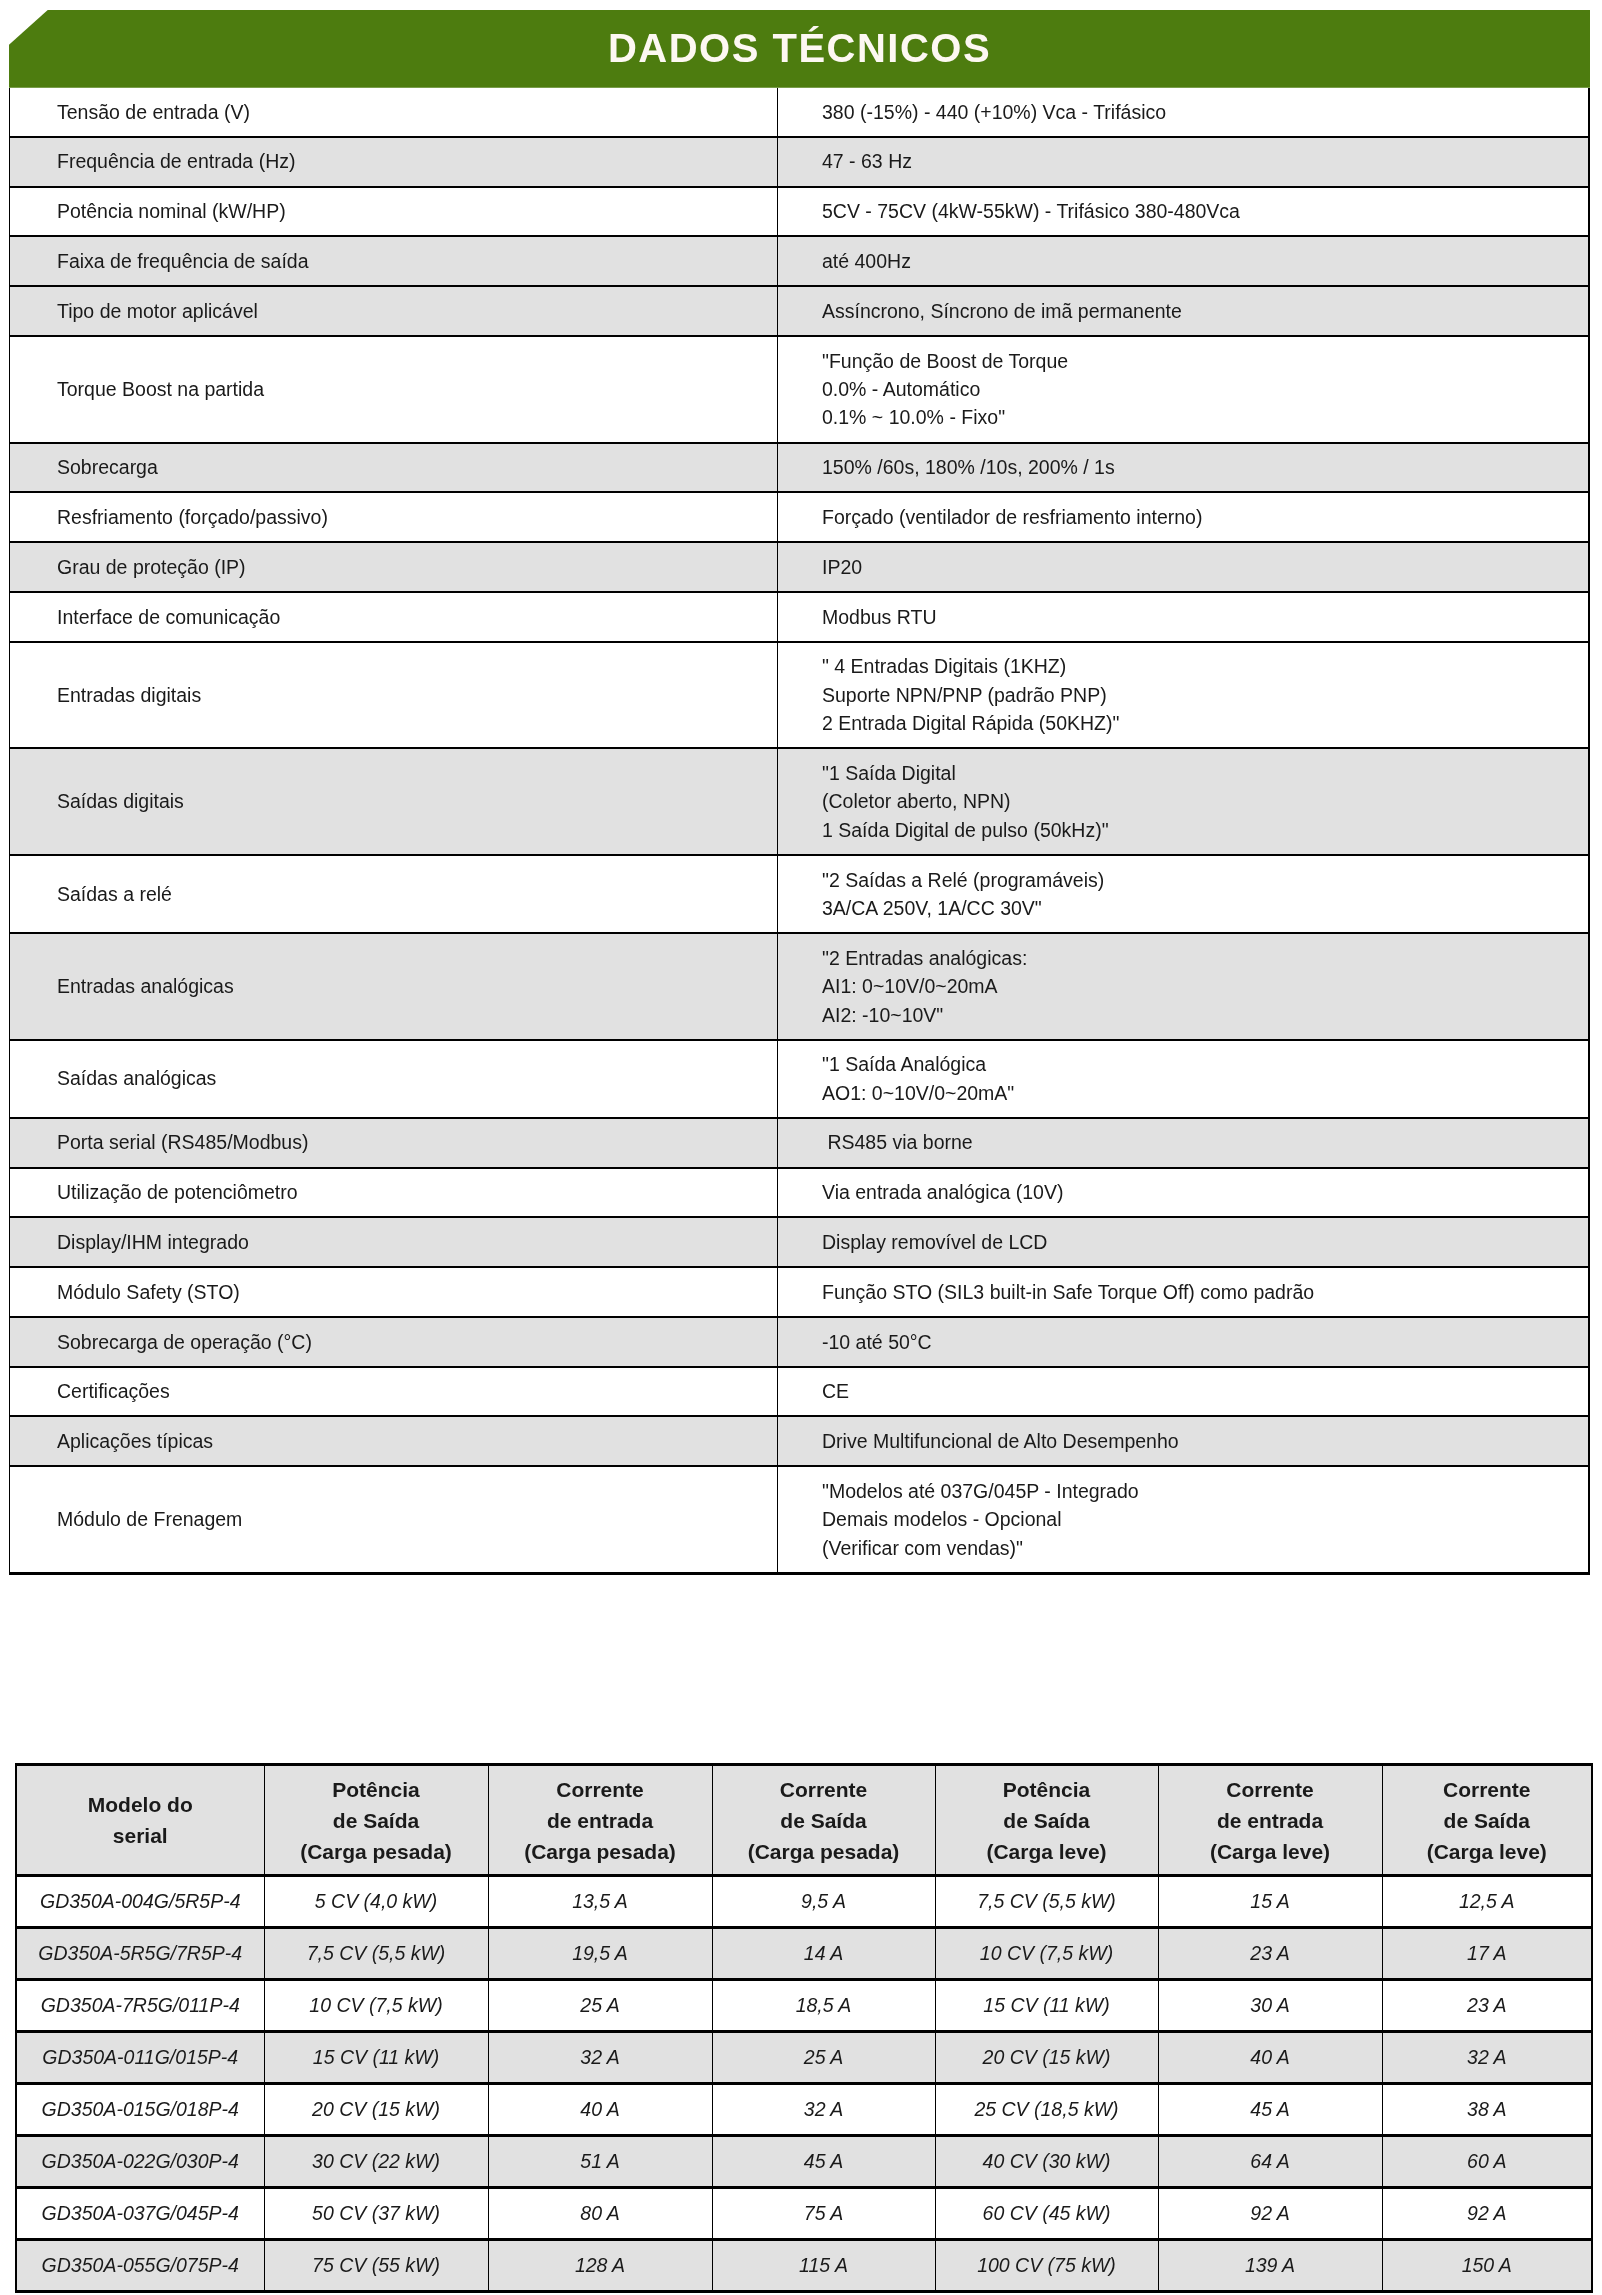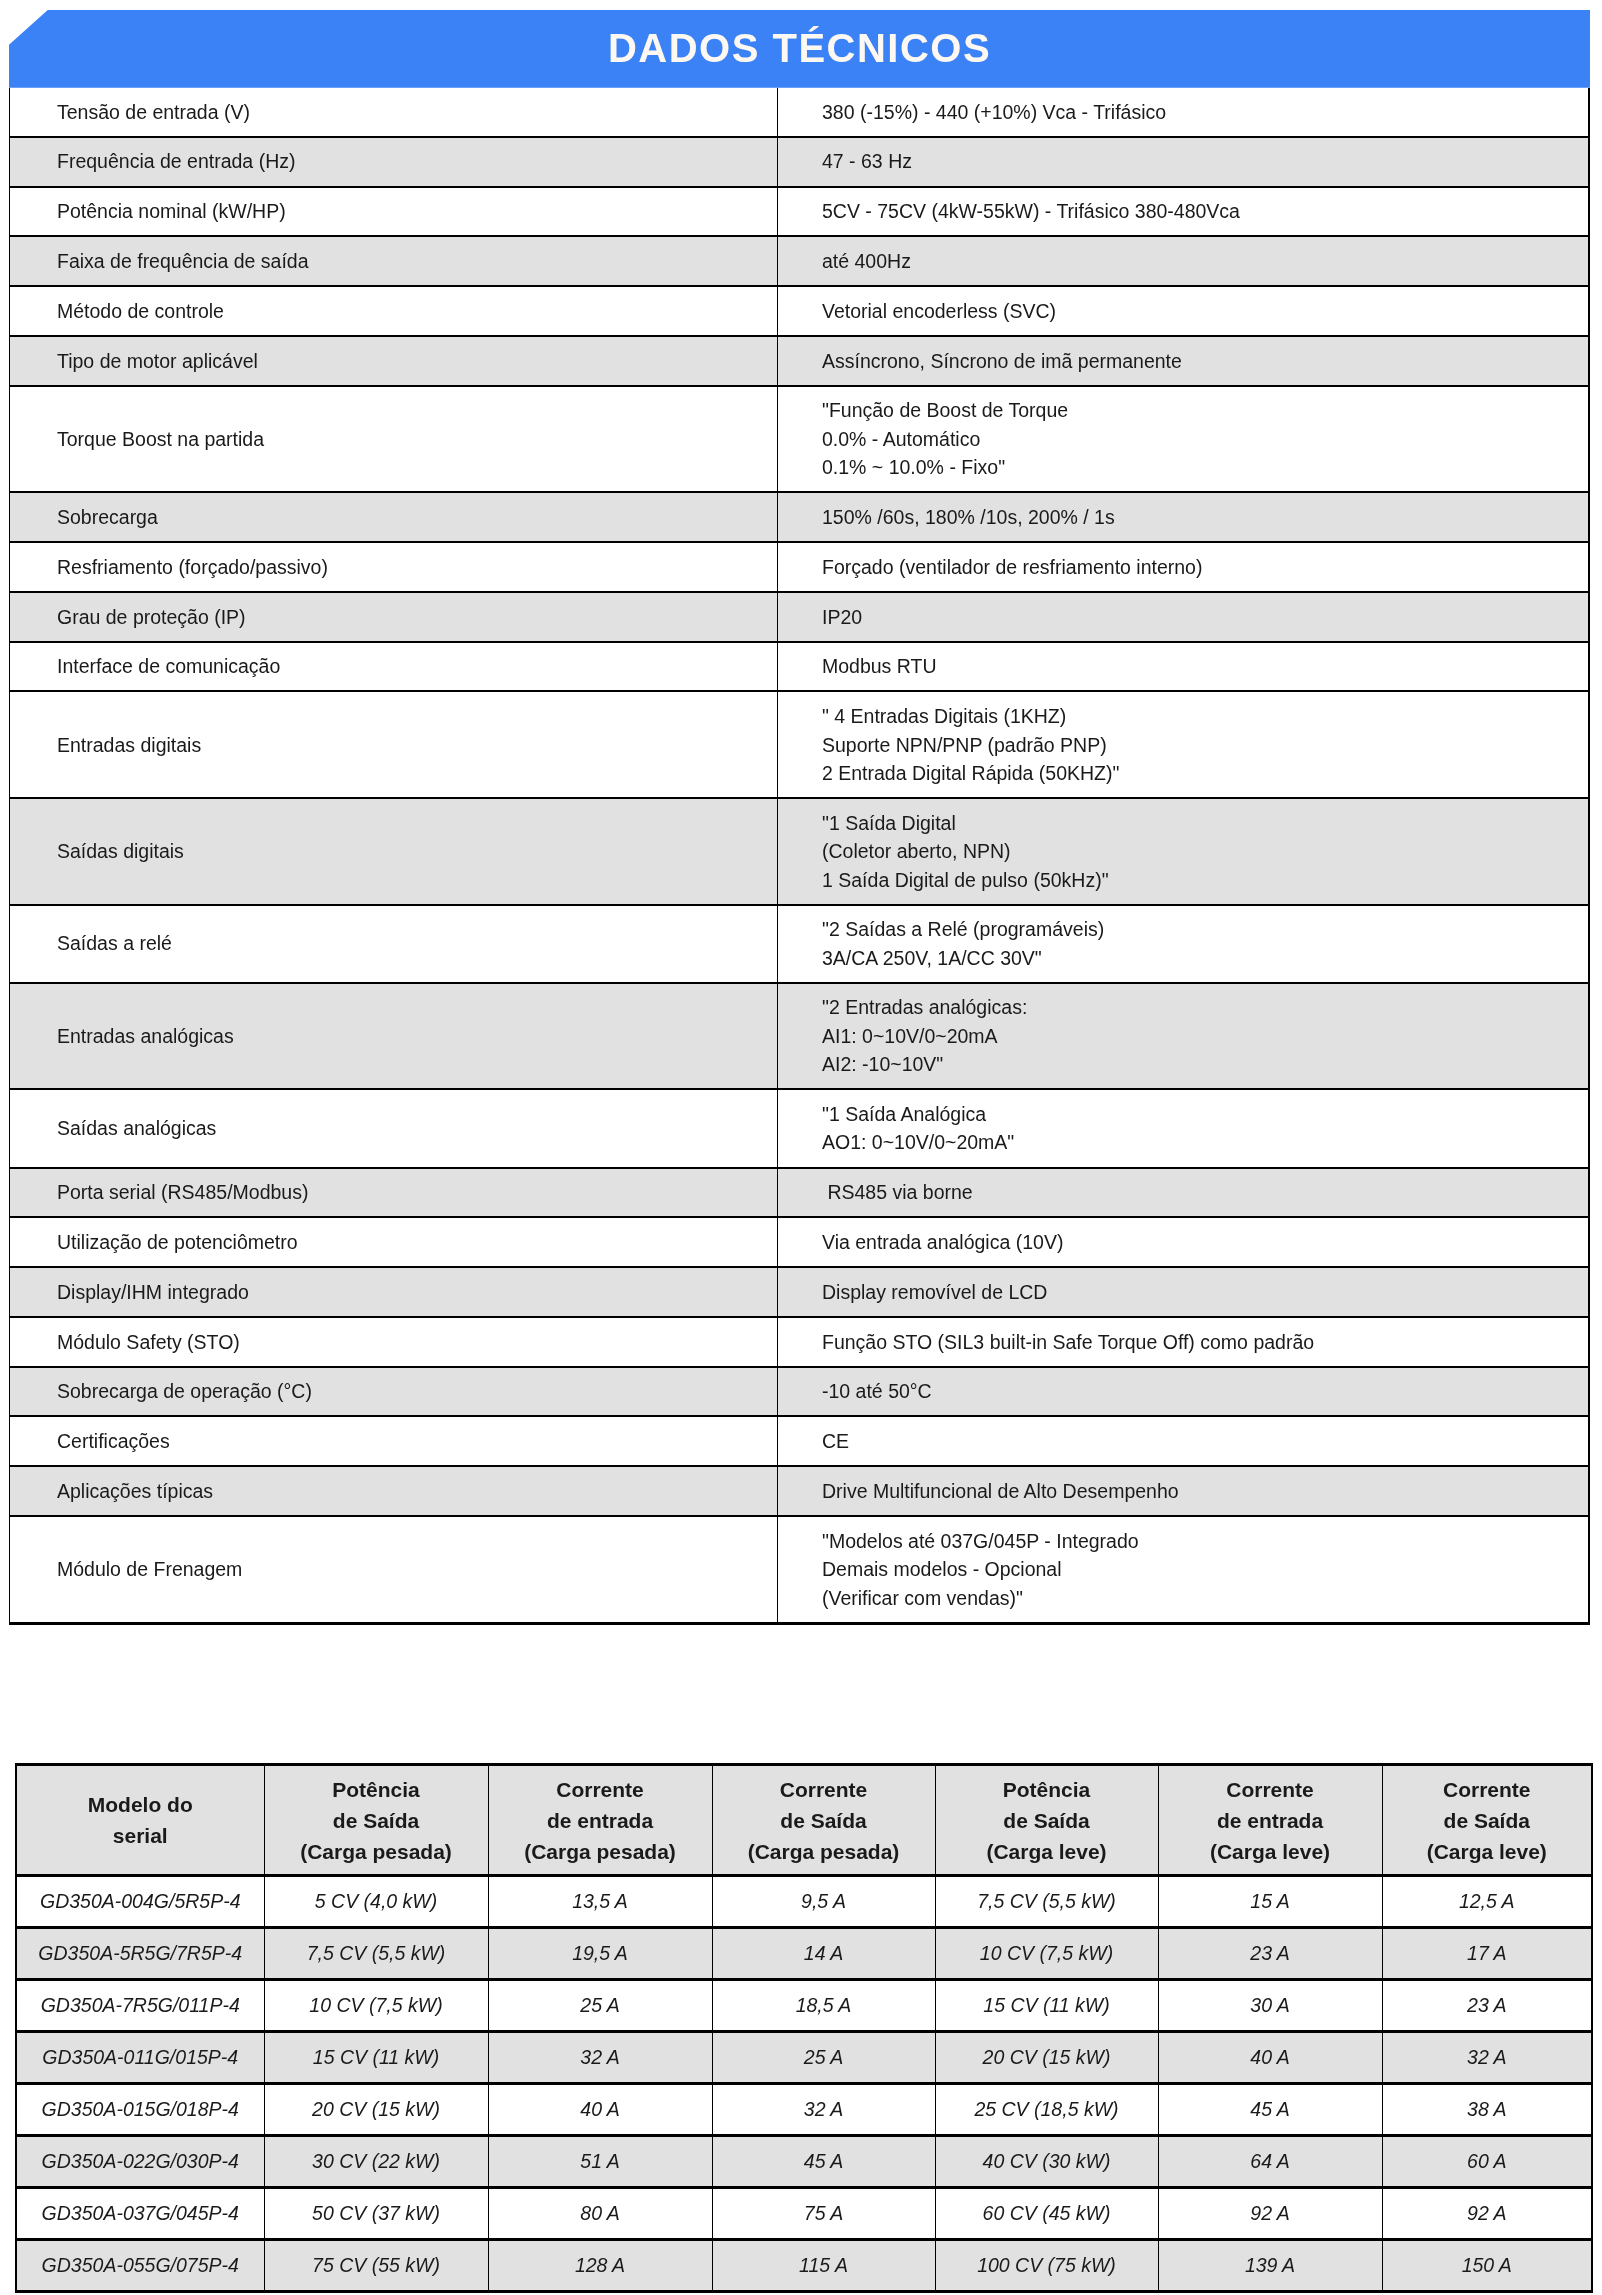--- a/index.html
+++ b/index.html
@@ -3,21 +3,21 @@
 <meta charset="utf-8">
 <style>
   html,body{margin:0;padding:0;}
   body{
     width:1602px;height:2295px;position:relative;background:#ffffff;
     font-family:"Liberation Sans", sans-serif;color:#1a1a1a;
   }
   
   .banner{
     position:absolute;left:9px;top:9.7px;width:1581px;height:78px;
-    background:#3b82f6;
+    background:#4d7c0f;
     clip-path:polygon(0 35px,39px 0,100% 0,100% 100%,0 100%);
     display:flex;align-items:center;justify-content:center;
   }
   .banner h1{
     margin:0;font-size:40px;font-weight:600;letter-spacing:1.5px;color:#FDF8F2;
   }
   
   table{border-collapse:collapse;table-layout:fixed;}
   .specs{
     position:absolute;left:9px;top:88px;width:1581px;
@@ -76,24 +76,20 @@
     <td class="label">Frequência de entrada (Hz)</td>
     <td class="value">47 - 63 Hz</td>
   </tr>
         <tr>
     <td class="label">Potência nominal (kW/HP)</td>
     <td class="value">5CV - 75CV (4kW-55kW) - Trifásico 380-480Vca</td>
   </tr>
         <tr class="shaded">
     <td class="label">Faixa de frequência de saída</td>
     <td class="value">até 400Hz</td>
-  </tr>
-        <tr>
-    <td class="label">Método de controle</td>
-    <td class="value">Vetorial encoderless (SVC)</td>
   </tr>
         <tr class="shaded">
     <td class="label">Tipo de motor aplicável</td>
     <td class="value">Assíncrono, Síncrono de imã permanente</td>
   </tr>
         <tr>
     <td class="label">Torque Boost na partida</td>
     <td class="value">"Função de Boost de Torque
 0.0% - Automático
 0.1% ~ 10.0% - Fixo"</td>

